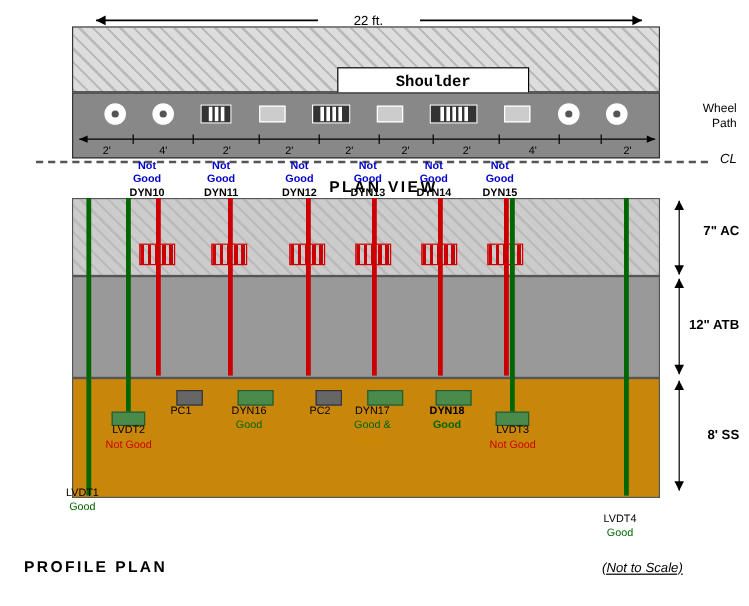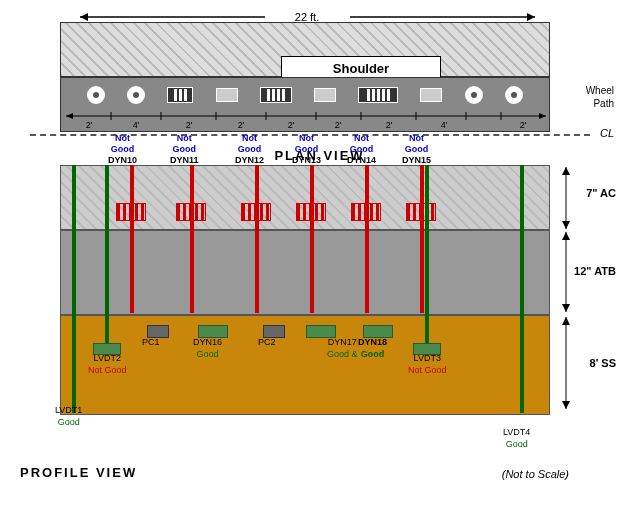--- a/index.html
+++ b/index.html
@@ -37,20 +37,21 @@
       width: 490px;
       height: 55px;
       background: repeating-linear-gradient(
         45deg,
         #bbb,
         #bbb 2px,
         #ddd 2px,
         #ddd 8px
       );
       border: 1.5px solid #333;
+      font-family: Liberation Mono, monospace;
     }
     .shoulder-label-box {
       position: absolute;
       top: 33px;
       left: 220px;
       width: 160px;
       height: 24px;
       background: #fff;
       border: 1.5px solid #000;
       display: flex;
@@ -326,30 +327,30 @@
       <span style="color:#000">PC2</span>
     </div>
 
     <div style="position:absolute;top:160px;left:198px;width:30px;height:13px;background:#4a8a4a;border:1px solid #2a5a2a;"></div>
     <div style="position:absolute;top:172px;left:193px;font-size:9px;text-align:center;line-height:1.3;">
       <span style="color:#000">DYN16</span><br>
       <span style="color:#006600">Good</span>
     </div>
 
     <div style="position:absolute;top:160px;left:306px;width:30px;height:13px;background:#4a8a4a;border:1px solid #2a5a2a;"></div>
-    <div style="position:absolute;top:172px;left:295px;font-size:9px;text-align:center;line-height:1.3;margin-left:32px;">
+    <div style="position:absolute;top:172px;left:295px;font-size:9px;text-align:center;line-height:1.3;">
       <span style="color:#000">DYN17</span><br>
       <span style="color:#006600">Good &amp;</span><br>
       <span style="color:#cc8800">Maybe</span>
     </div>
 
     <div style="position:absolute;top:160px;left:363px;width:30px;height:13px;background:#4a8a4a;border:1px solid #2a5a2a;"></div>
     <div style="position:absolute;top:172px;left:358px;font-size:9px;text-align:center;line-height:1.3;font-weight:bold;">
       <span style="color:#000">DYN18</span><br>
       <span style="color:#006600">Good</span>
     </div>
 
-    <div style="position:absolute;bottom:5px;left:20px;font-size:13px;font-weight:bold;letter-spacing:2px;">PROFILE VIEW</div>
-    <div style="position:absolute;bottom:5px;right:55px;font-size:11px;font-style:italic;">(Not to Scale)</div>
+    <div style="position:absolute;bottom:5px;left:20px;font-size:13px;font-weight:bold;letter-spacing:2px;">PROFILE PLAN</div>
+    <div style="position:absolute;bottom:5px;right:55px;font-size:11px;font-style:italic;text-decoration:underline;">(Not to Scale)</div>
 
   </div>
 
 </div>
 
 </body></html>

